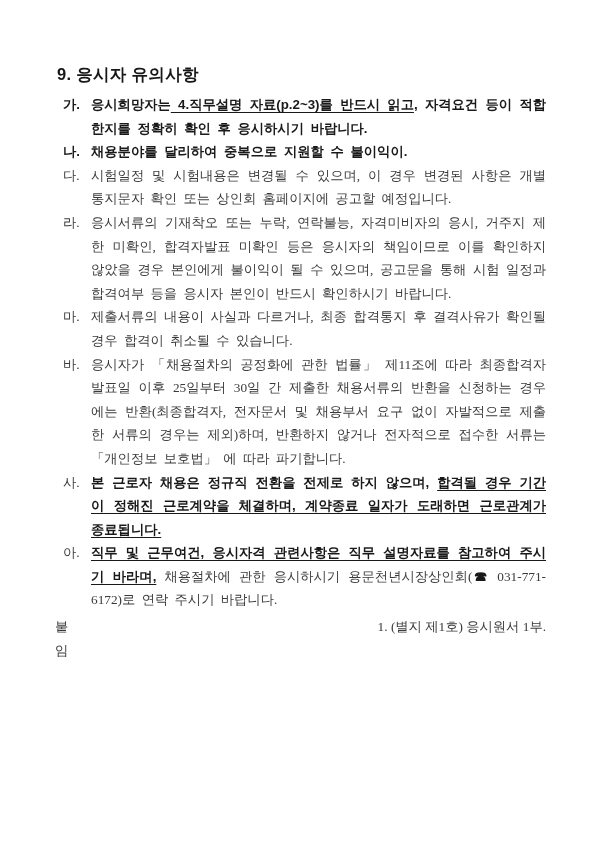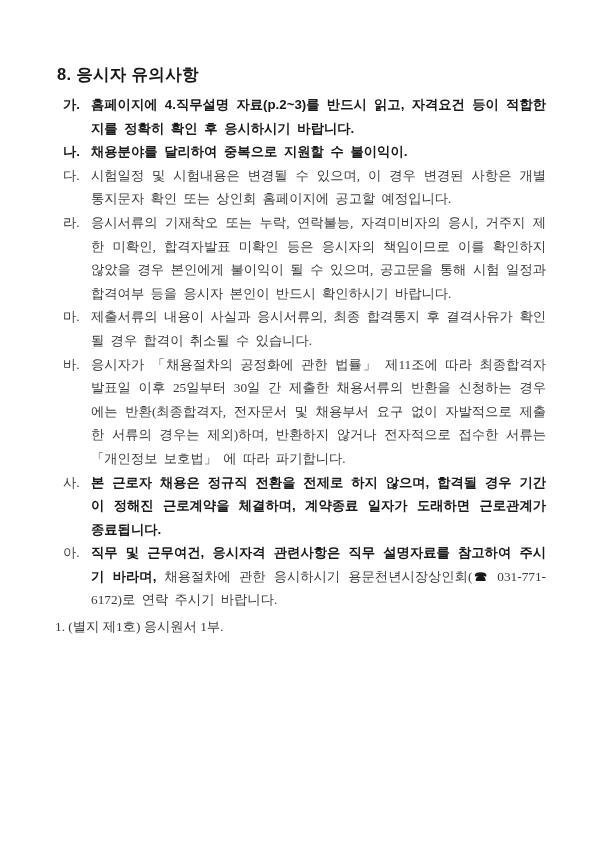--- a/index.html
+++ b/index.html
@@ -41,87 +41,89 @@
     text-align: justify;
     line-height: 23.6px;
     word-spacing: 3px;
   }
   .b {
     font-family: "Liberation Sans", "DejaVu Sans", sans-serif;
     font-weight: 700;
     color: #191919;
   }
   .u {
+    text-decoration: underline;
     text-decoration-thickness: 1.4px;
     text-underline-offset: 3px;
   }
   .phone { font-weight: 700; color: #191919; }
   .attach {
     display: flex;
     margin-top: 3px;
     margin-left: -2px;
   }
   .attach-label {
     flex: 0 0 24px;
     line-height: 23.6px;
   }
-  .attach-lines { flex: 1; }
+  .attach-lines { flex: 1; text-align: right; }
   .attach-line { line-height: 23.6px; }
   .end-mark { margin-left: 14px; }
 </style>
 </head>
 <body>
 
 <div class="page">
 
-  <h1 class="heading">8. 응시자 유의사항</h1>
+  <h1 class="heading">9. 응시자 유의사항</h1>
 
   <div class="notice-list">
 
     <div class="item">
       <span class="label b">가.</span>
-      <p class="text"><span class="b">홈페이지에</span><span class="b u"> 4.직무설명 자료(p.2~3)를 반드시 읽고</span><span class="b">, 자격요건 등이 적합한지를 정확히 확인 후 응시하시기 바랍니다.</span></p>
+      <p class="text"><span class="b">응시희망자는</span><span class="b u"> 4.직무설명 자료(p.2~3)를 반드시 읽고</span><span class="b">, 자격요건 등이 적합한지를 정확히 확인 후 응시하시기 바랍니다.</span></p>
     </div>
 
     <div class="item">
       <span class="label b">나.</span>
       <p class="text"><span class="b">채용분야를 달리하여 중복으로 지원할 수 불이익이.</span></p>
     </div>
 
     <div class="item">
       <span class="label">다.</span>
       <p class="text"><span>시험일정 및 시험내용은 변경될 수 있으며, 이 경우 변경된 사항은 개별 통지문자 확인 또는 상인회 홈페이지에 공고할 예정입니다.</span></p>
     </div>
 
     <div class="item">
       <span class="label">라.</span>
       <p class="text"><span>응시서류의 기재착오 또는 누락, 연락불능, 자격미비자의 응시, 거주지 제한 미확인, 합격자발표 미확인 등은 응시자의 책임이므로 이를 확인하지 않았을 경우 본인에게 불이익이 될 수 있으며, 공고문을 통해 시험 일정과 합격여부 등을 응시자 본인이 반드시 확인하시기 바랍니다.</span></p>
     </div>
 
     <div class="item">
       <span class="label">마.</span>
-      <p class="text"><span>제출서류의 내용이 사실과 응시서류의, 최종 합격통지 후 결격사유가 확인될 경우 합격이 취소될 수 있습니다.</span></p>
+      <p class="text"><span>제출서류의 내용이 사실과 다르거나, 최종 합격통지 후 결격사유가 확인될 경우 합격이 취소될 수 있습니다.</span></p>
     </div>
 
     <div class="item">
       <span class="label">바.</span>
       <p class="text"><span>응시자가 「채용절차의 공정화에 관한 법률」 제11조에 따라 최종합격자 발표일 이후 25일부터 30일 간 제출한 채용서류의 반환을 신청하는 경우에는 반환(최종합격자, 전자문서 및 채용부서 요구 없이 자발적으로 제출한 서류의 경우는 제외)하며, 반환하지 않거나 전자적으로 접수한 서류는 「개인정보 보호법」 에 따라 파기합니다.</span></p>
     </div>
 
     <div class="item">
       <span class="label">사.</span>
       <p class="text"><span class="b">본 근로자 채용은 정규직 전환을 전제로 하지 않으며, </span><span class="b u">합격될 경우 기간이 정해진 근로계약을 체결하며, 계약종료 일자가 도래하면 근로관계가 종료됩니다.</span></p>
     </div>
 
     <div class="item">
       <span class="label">아.</span>
       <p class="text"><span class="b u">직무 및 근무여건, 응시자격 관련사항은 직무 설명자료를 참고하여 주시기 바라며,</span><span> 채용절차에 관한 응시하시기 용문천년시장상인회(</span><span class="phone">☎</span><span> 031-771-6172)로 연락 주시기 바랍니다.</span></p>
     </div>
 
   </div>
 
   <div class="attach">
+    <span class="attach-label">붙임</span>
     <div class="attach-lines">
       <div class="attach-line"><span>1. (별지 제1호) 응시원서 1부.</span></div>
     </div>
   </div>
 
 </div>
 
 </body></html>

